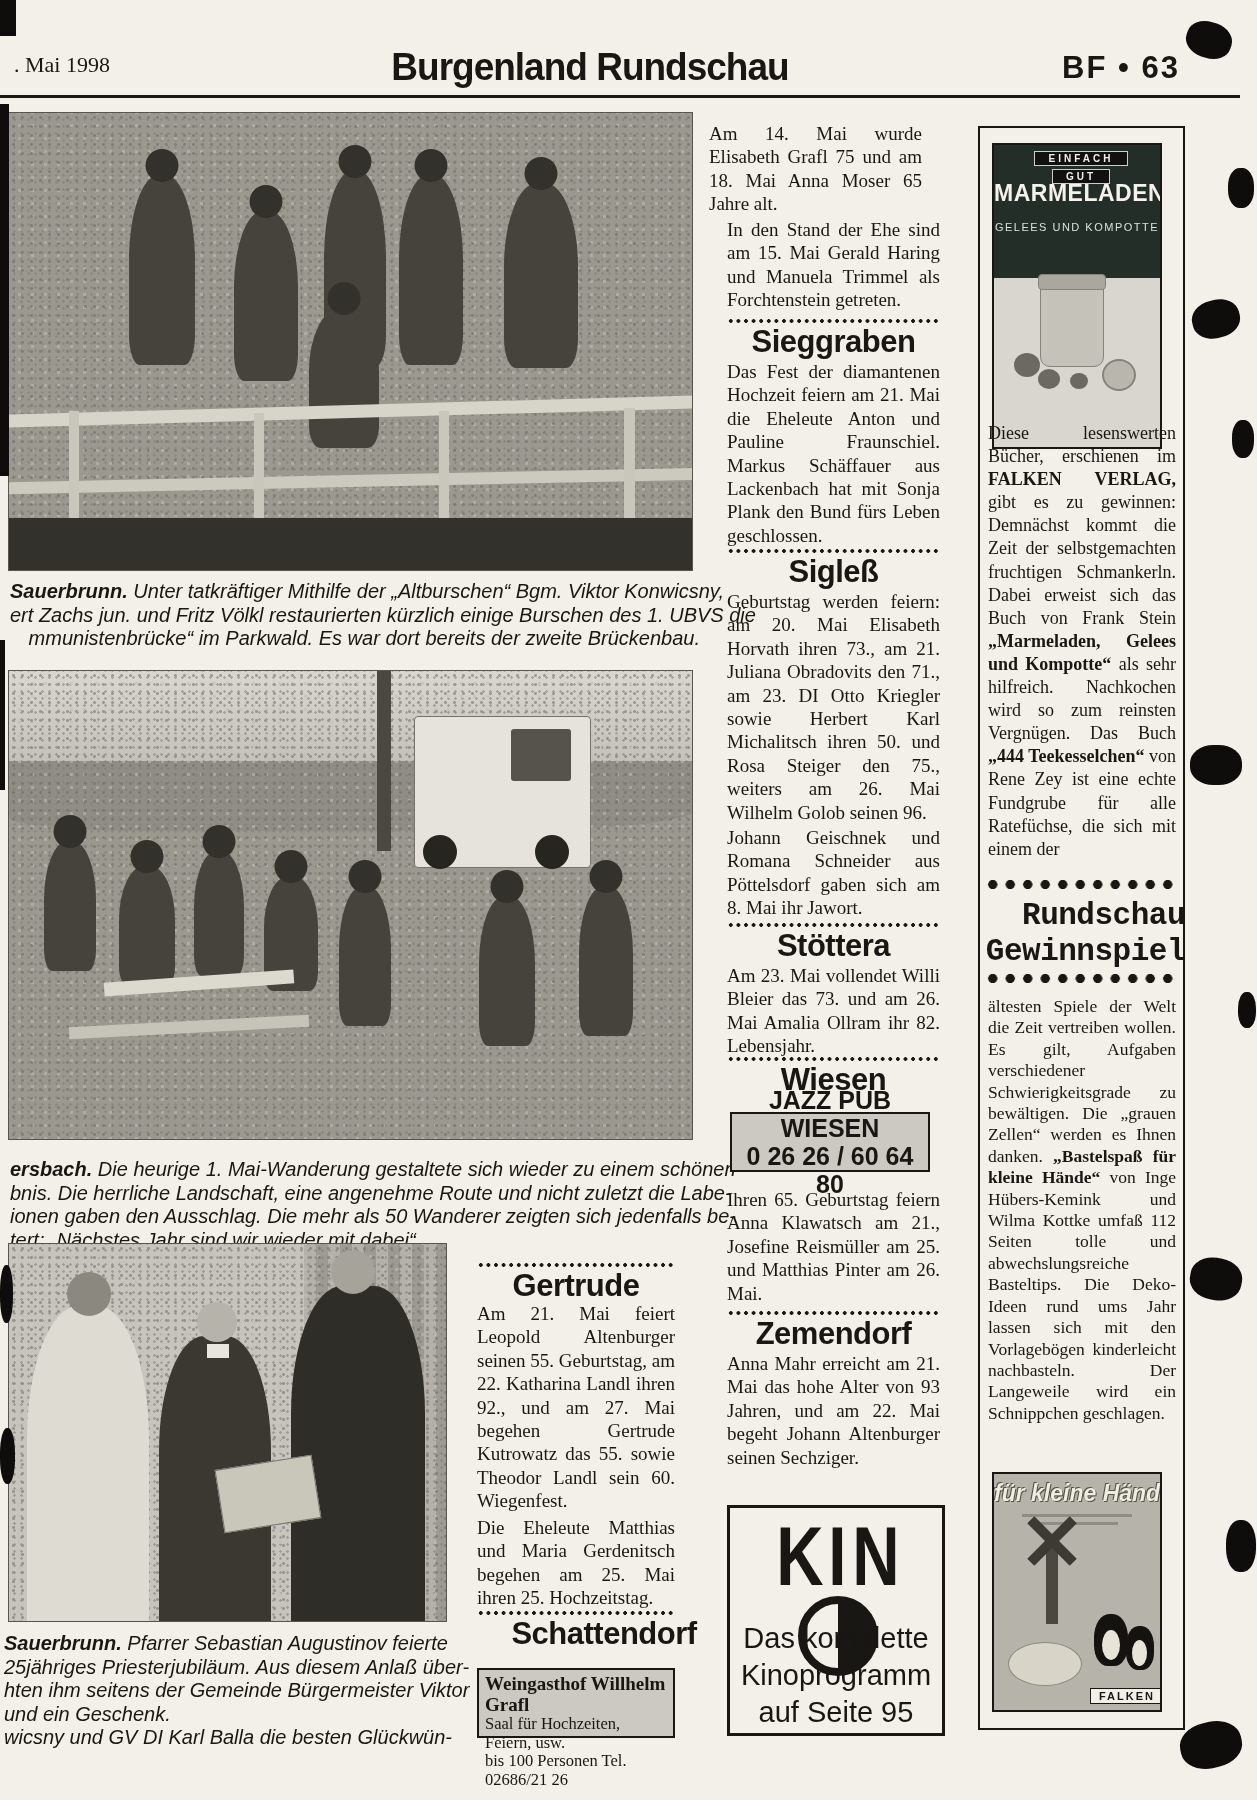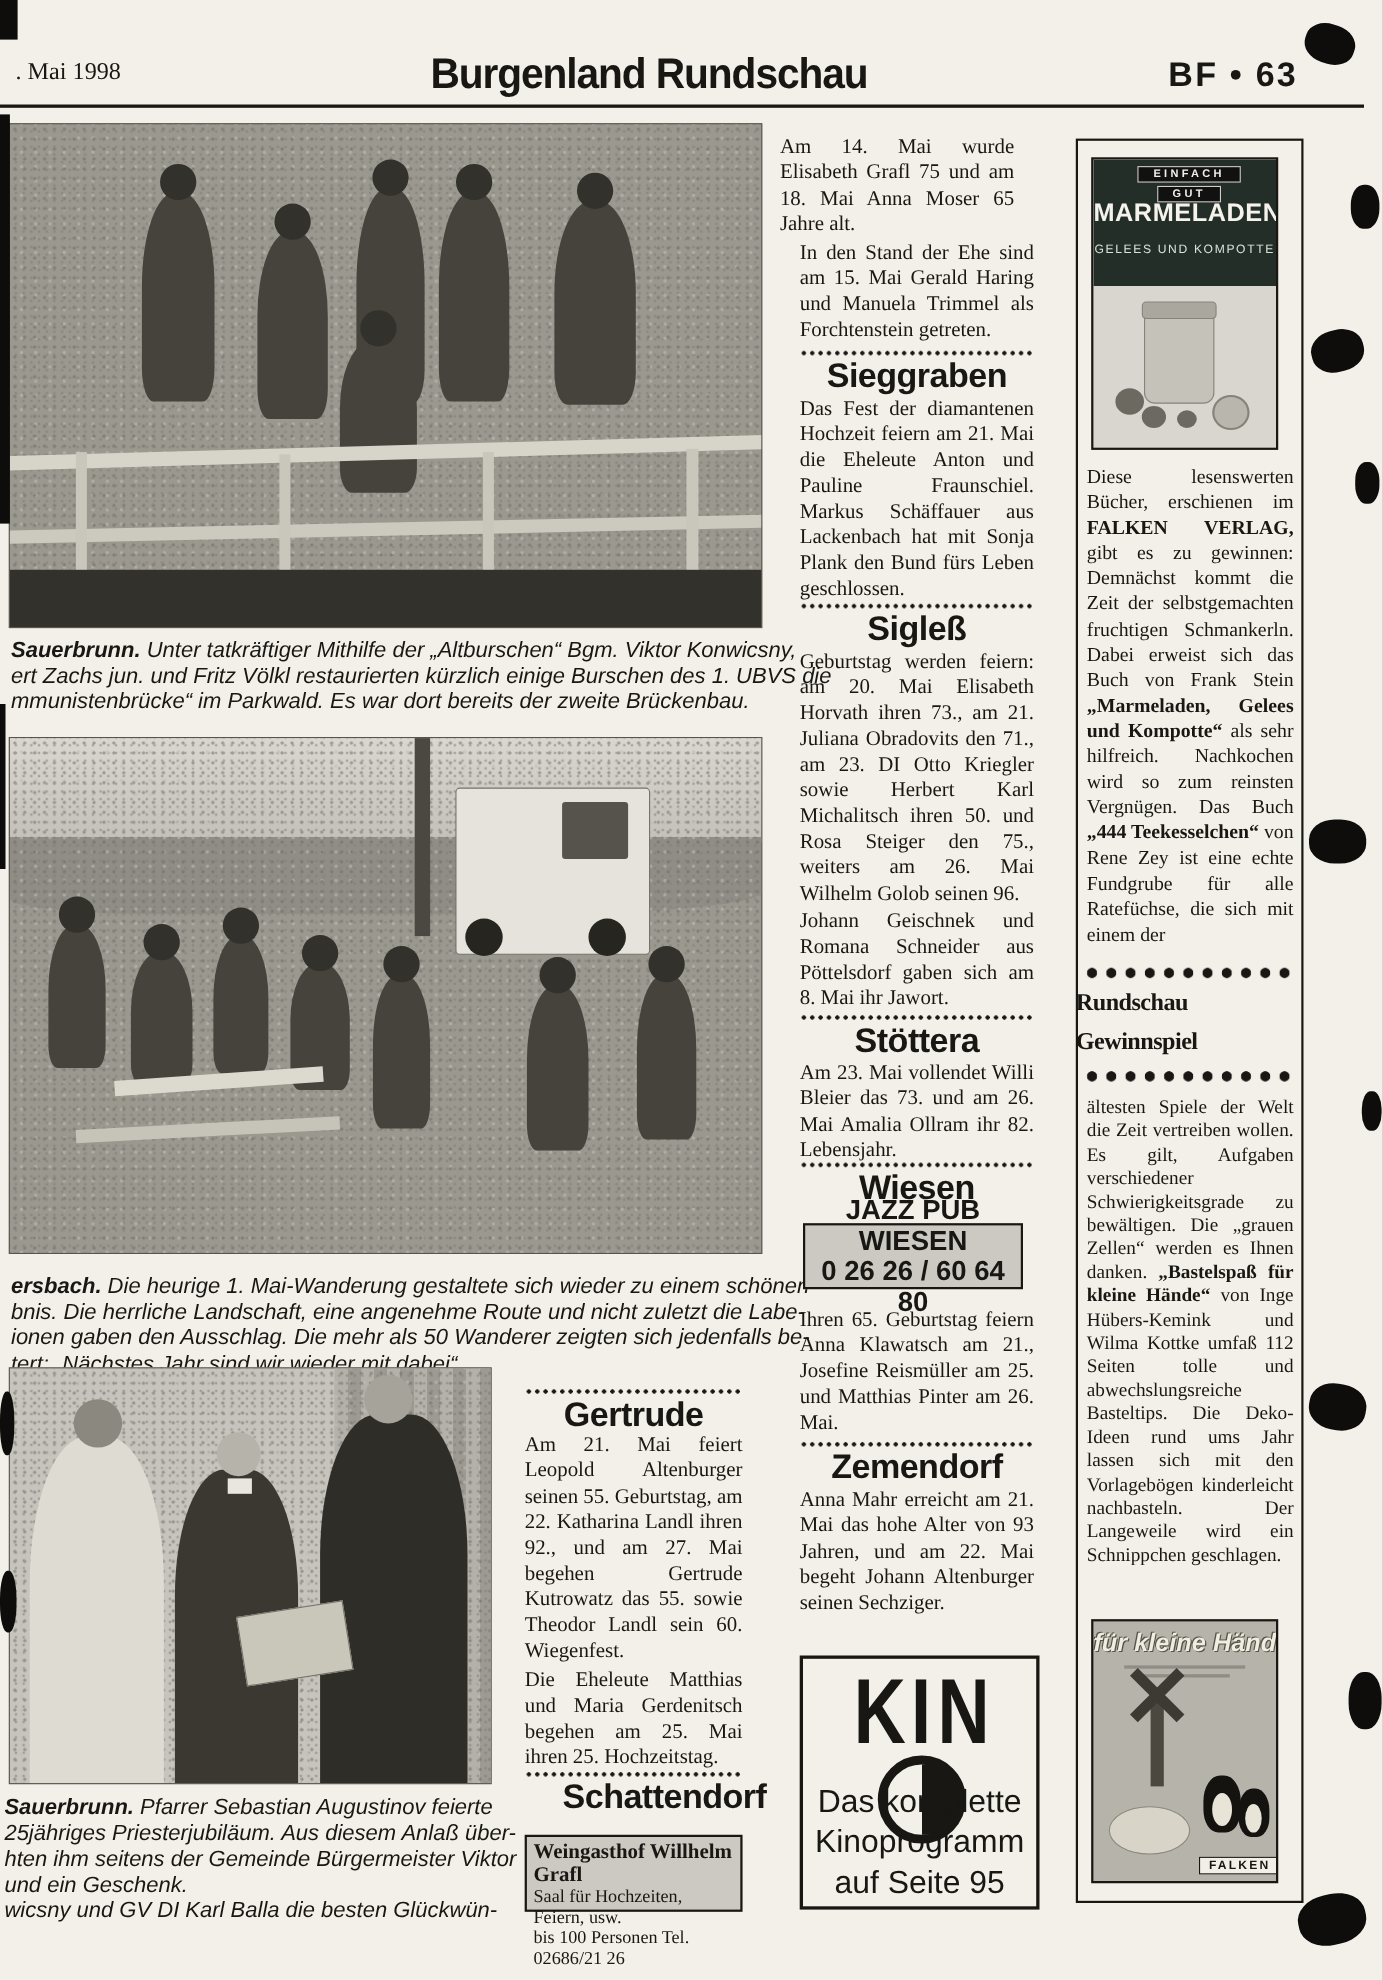--- a/index.html
+++ b/index.html
@@ -42,21 +42,21 @@
   .wg-line{font-size:16.5px;line-height:18.5px;}
   .kino-box{border:3px solid #191713;box-sizing:border-box;}
   .kino-letter{font-family:"Liberation Sans",sans-serif;font-weight:700;font-size:84px;line-height:80px;
     display:inline-block;transform:scaleX(.78);letter-spacing:-4px;}
   .kino-o{display:inline-block;width:64px;height:64px;border:8px solid #191713;border-radius:50%;
     background:linear-gradient(90deg,#f2f0e9 0 50%,#191713 50% 100%);box-sizing:content-box;
     vertical-align:4px;margin-left:4px;}
   .kino-o span{font-size:1px;color:transparent;}
   .kino-text{font-family:"Liberation Sans",sans-serif;font-size:29px;line-height:37px;text-align:center;}
   .contest-box{border:2.5px solid #191713;box-sizing:border-box;}
-  .gw-title{font-family:Liberation Serif, serif;font-weight:700;font-size:22px;text-align:left;letter-spacing:-0.5px;}
+  .gw-title{font-family:Liberation Mono, monospace;font-weight:700;font-size:31px;text-align:right;letter-spacing:-0.5px;}
   
   .cover1{border:2px solid #191713;box-sizing:border-box;background:#d8d6cf;overflow:hidden;}
   .cover1-top{position:absolute;left:0;top:0;right:0;height:44%;background:#232e28;}
   .badge{font-family:"Liberation Sans",sans-serif;font-weight:700;color:#f1efe8;background:#111;
     border:1px solid #cfcdc6;font-size:10px;letter-spacing:3px;text-align:center;padding:1px 6px;}
   .cover1-title{font-family:"Liberation Sans",sans-serif;font-weight:700;color:#f4f2eb;font-size:23px;
     letter-spacing:.5px;text-align:center;}
   .cover1-sub{font-family:"Liberation Sans",sans-serif;color:#d6e2da;font-size:11px;letter-spacing:1.5px;text-align:center;}
   .jar{position:absolute;background:#c4c2b9;border:1px solid #85837b;border-radius:8px 8px 10px 10px;}
   .jar::before{content:"";position:absolute;left:-3px;right:-3px;top:-8px;height:14px;background:#a9a79e;
@@ -91,21 +91,21 @@
     <div class="fig" style="left:300px;top:195px;width:70px;height:140px;"></div>
     <div class="abs" style="left:-6px;top:292px;width:700px;height:13px;background:#d7d4ca;transform:rotate(-1.6deg);"></div>
     <div class="abs" style="left:-6px;top:362px;width:700px;height:12px;background:#ccc9bf;transform:rotate(-1.2deg);"></div>
     <div class="abs" style="left:60px;top:298px;width:10px;height:110px;background:#c9c6bc;"></div>
     <div class="abs" style="left:245px;top:300px;width:10px;height:112px;background:#c9c6bc;"></div>
     <div class="abs" style="left:430px;top:298px;width:10px;height:112px;background:#c9c6bc;"></div>
     <div class="abs" style="left:615px;top:295px;width:11px;height:115px;background:#c9c6bc;"></div>
     <div class="abs" style="left:0;top:405px;width:685px;height:54px;background:#33312b;"></div>
   </div>
 
-  <div class="abs" style="left:10px;top:580px;width:690px;">
+  <div class="abs" style="left:10px;top:580px;width:690px;text-align:right;">
     <div class="caption-line"><span class="caption-lead">Sauerbrunn.</span><span> Unter tatkräftiger Mithilfe der „Altburschen“ Bgm. Viktor Konwicsny,</span></div>
     <div class="caption-line">ert Zachs jun. und Fritz Völkl restaurierten kürzlich einige Burschen des 1. UBVS die</div>
     <div class="caption-line">mmunistenbrücke“ im Parkwald. Es war dort bereits der zweite Brückenbau.</div>
   </div>
 
   <div class="abs photo" style="left:8px;top:670px;width:685px;height:470px;">
     <div class="abs" style="left:0;top:0;width:685px;height:95px;background:linear-gradient(#d9d7cf,#c2c0b8);"></div>
     <div class="abs" style="left:0;top:90px;width:685px;height:70px;background:#8f8d85;border-radius:0 0 30% 20%;"></div>
     <div class="speckle"></div>
     <div class="abs" style="left:405px;top:45px;width:175px;height:150px;background:#e5e3db;border:1px solid #75736b;border-radius:4px;">
@@ -199,21 +199,21 @@
     </div>
     <div class="abs kino-text" style="left:0;top:112px;width:212px;">
       <div>Das komplette</div>
       <div>Kinoprogramm</div>
       <div>auf Seite 95</div>
     </div>
   </div>
 
   <div class="abs contest-box" style="left:978px;top:126px;width:207px;height:1604px;"></div>
 
-  <div class="abs cover1" style="left:992px;top:143px;width:170px;height:266px;">
+  <div class="abs cover1" style="left:992px;top:143px;width:170px;height:306px;">
     <div class="cover1-top"></div>
     <div class="abs badge" style="left:40px;top:6px;width:80px;">EINFACH</div>
     <div class="abs badge" style="left:58px;top:24px;width:44px;">GUT</div>
     <div class="abs cover1-title" style="left:0;top:35px;width:166px;text-align:right;">MARMELADEN</div>
     <div class="abs cover1-sub" style="left:0;top:76px;width:166px;">GELEES UND KOMPOTTE</div>
     <div class="jar" style="left:46px;top:136px;width:62px;height:84px;"></div>
     <div class="berry" style="left:20px;top:208px;width:26px;height:24px;"></div>
     <div class="berry" style="left:44px;top:224px;width:22px;height:20px;"></div>
     <div class="berry" style="left:108px;top:214px;width:30px;height:28px;background:#b8b6ad;border:2px solid #85837a;"></div>
     <div class="berry" style="left:76px;top:228px;width:18px;height:16px;"></div>

